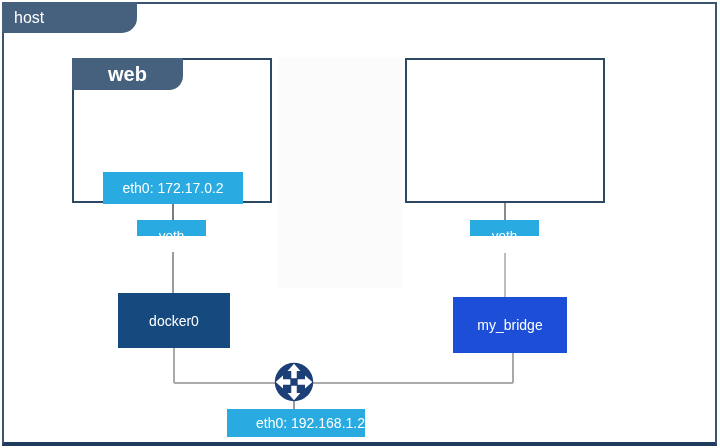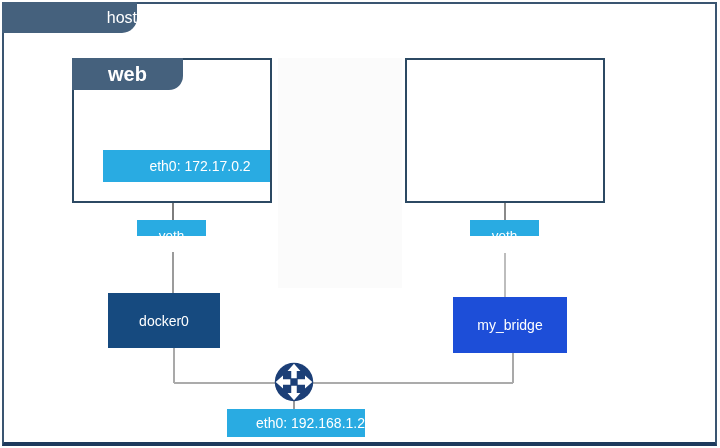--- a/index.html
+++ b/index.html
@@ -28,21 +28,20 @@
     position: absolute;
     left: 2px; top: 2px;
     width: 135px; height: 31px;
     background: #45617D;
     border-bottom-right-radius: 15px;
     color: #ffffff;
     font-size: 16px;
     line-height: 31px;
     padding-left: 12px;
     box-sizing: border-box;
-    text-align: right;
   }
 
   
   .watermark {
     position: absolute;
     left: 278px; top: 58px;
     width: 124px; height: 230px;
     background: #fbfbfb;
   }
 
@@ -71,21 +70,21 @@
   }
   .ip-chip {
     position: absolute;
     width: 140px; height: 32px;
     background: #29ABE2;
     color: #ffffff;
     font-size: 14px;
     line-height: 32px;
     text-align: center;
   }
-  .container-box .ip-chip { left: 29px; top: 90px; padding-left: 27px; }
+  .container-box .ip-chip { left: 29px; top: 112px; }
 
   
   .veth-chip {
     position: absolute;
     width: 69px; height: 16px;
     background: #29ABE2;
     color: #ffffff;
     font-size: 13.5px;
     line-height: 32px;
     text-align: center;
@@ -96,21 +95,21 @@
   
   .bridge-node {
     position: absolute;
     color: #ffffff;
     font-size: 14px;
     text-align: center;
     display: flex;
     align-items: center;
     justify-content: center;
   }
-  .bridge-node.docker0   { left: 108px; top: 293px; width: 112px; height: 55px; background: #164A7F; }
+  .bridge-node.docker0   { left: 118px; top: 293px; width: 112px; height: 55px; background: #164A7F; }
   .bridge-node.my-bridge { left: 453px; top: 297px; width: 114px; height: 56px; background: #1d4ed8; }
 
   
   .connector { position: absolute; background: #9B9B9B; }
   .connector.v { width: 2px; }
   .connector.h { height: 2px; }
   .conn-web-veth      { left: 172px; top: 203px; height: 17px; background: #7D7D7D; }
   .conn-veth-docker0  { left: 172px; top: 252px; height: 41px; background: #9B9B9B; }
   .conn-docker0-bus   { left: 173px; top: 348px; height: 35px; background: #A9A9A9; }
   .conn-db-veth       { left: 504px; top: 203px; height: 17px; background: #8A8A8A; }

